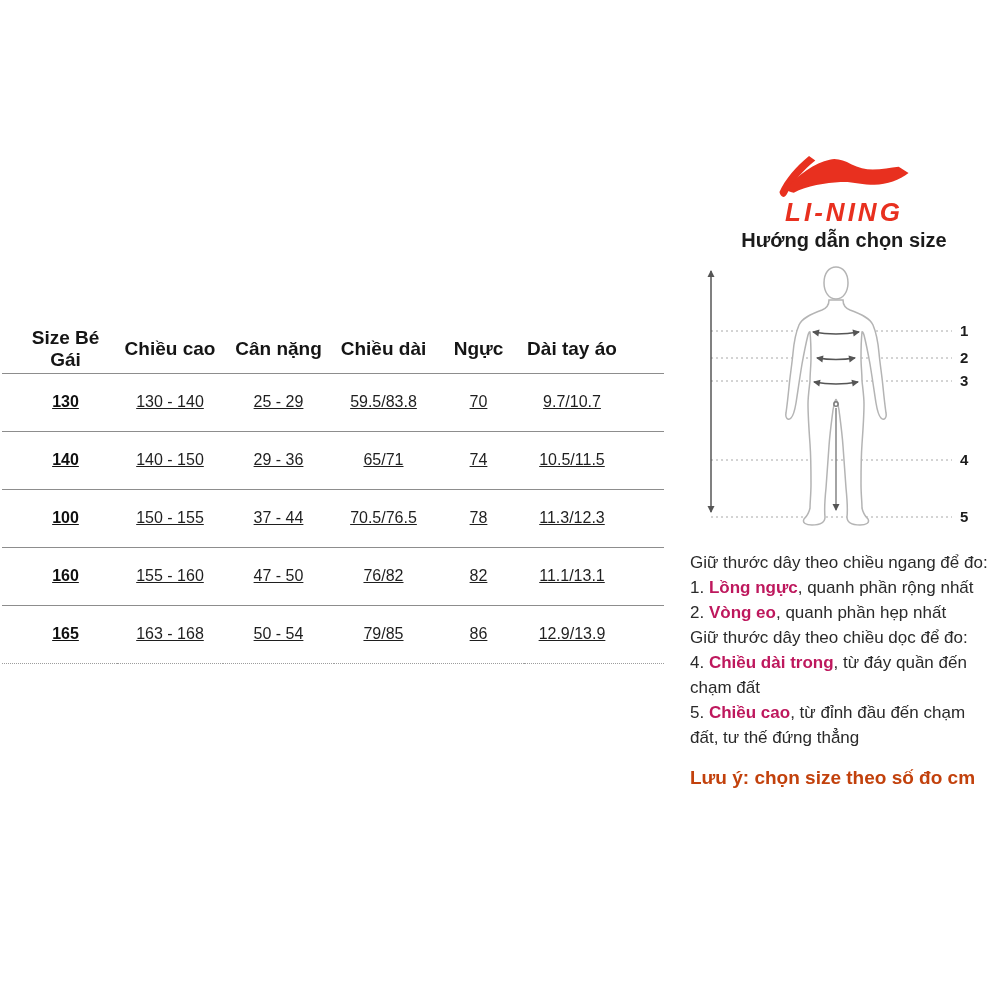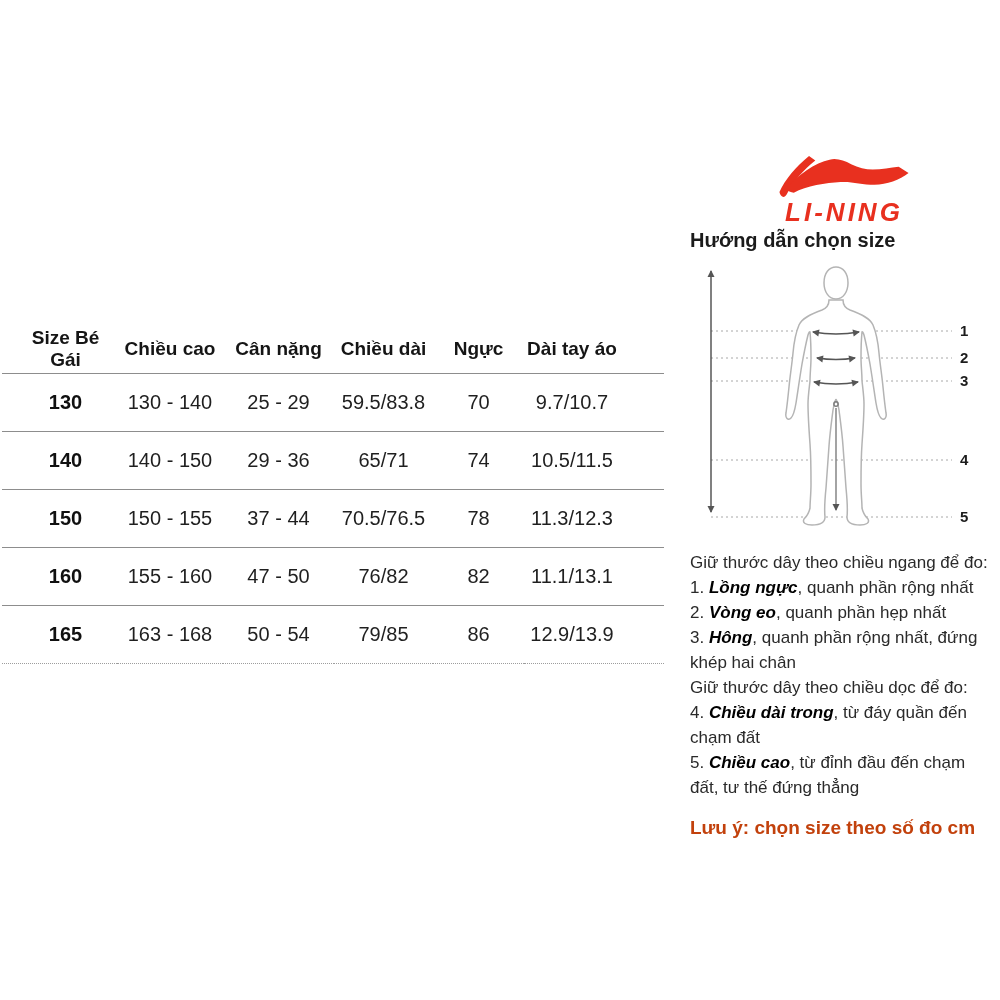--- a/index.html
+++ b/index.html
@@ -13,45 +13,45 @@
 
   
   .size-table-wrap { position:absolute; left:2px; top:326px; width:662px; }
   table { border-collapse:collapse; table-layout:fixed; width:662px; }
   th {
     font-size:19px; font-weight:700; color:#151515;
     height:47px; text-align:center; vertical-align:middle;
     border-bottom:1px solid #8d8d8d; padding:0;
   }
   td {
-    font-size:20px; font-weight:400; color:#1f1f1f;
+    font-size:16px; font-weight:400; color:#1f1f1f;
     height:58px; text-align:center; vertical-align:middle;
-    border-bottom:1px solid #8d8d8d; padding:0;
+    border-bottom:1px solid #8d8d8d; padding:0;text-decoration:underline;
   }
   tbody tr:last-child td { border-bottom:1px dotted #9d9d9d; }
   th:first-child, td:first-child { padding-left:12px; }
   th:last-child,  td:last-child  { padding-right:44px;text-align:center; }
   td.size-col { font-weight:700; color:#101010; }
 
   
   .right-col { position:absolute; left:690px; top:142px; width:308px; }
   .logo-swoosh { display:block; margin:6px auto 0 auto; }
   .wordmark {
     text-align:center; font-style:italic; font-weight:700;
     font-size:26px; letter-spacing:3px; line-height:24px;
     color:#e8301f; white-space:nowrap;
   }
   .title {
-    font-weight:700; font-size:20px;
+    text-align:center; font-weight:700; font-size:20px;
     line-height:27px; color:#1b1b1b; white-space:nowrap;
   }
   .title.first { margin-top:3px; }
   .diagram { display:block; margin-top:0; }
   .guide { margin-top:6px; font-size:17px; line-height:25px; color:#2a2a2a; }
-  .guide .gb { font-weight:700; color:#000000;font-style:italic; }
+  .guide .gb { font-weight:700; color:#be185d; }
   .note { margin-top:16px; font-size:19px; font-weight:700; color:#c2410c; line-height:24px; }
 
   
   .dotline   { stroke:#a8a8a8; stroke-width:1; stroke-dasharray:2 3; fill:none; }
   .bodyline  { stroke:#b4b4b4; stroke-width:1.5; fill:#fff; }
   .measure   { stroke:#555;    stroke-width:1.7; fill:none; }
   .heightarr { stroke:#4a4a4a; stroke-width:1.4; fill:none; }
   .inseam    { stroke:#7d7d7d; stroke-width:1.4; fill:none; }
   .dlabel    { font-family:"Liberation Sans","DejaVu Sans",sans-serif;
                font-size:15px; font-weight:700; fill:#1c1c1c; }
@@ -92,21 +92,21 @@
         </tr>
         <tr>
           <td class="size-col">140</td>
           <td>140 - 150</td>
           <td>29 - 36</td>
           <td>65/71</td>
           <td>74</td>
           <td>10.5/11.5</td>
         </tr>
         <tr>
-          <td class="size-col">150</td>
+          <td class="size-col">100</td>
           <td>150 - 155</td>
           <td>37 - 44</td>
           <td>70.5/76.5</td>
           <td>78</td>
           <td>11.3/12.3</td>
         </tr>
         <tr>
           <td class="size-col">160</td>
           <td>155 - 160</td>
           <td>47 - 50</td>
@@ -179,21 +179,20 @@
       <text class="dlabel" x="270" y="109">2</text>
       <text class="dlabel" x="270" y="132">3</text>
       <text class="dlabel" x="270" y="211">4</text>
       <text class="dlabel" x="270" y="268">5</text>
     </svg>
 
     <div class="guide">
       <div class="gitem"><span></span><span class="gb"></span><span>Giữ thước dây theo chiều ngang để đo:</span></div>
       <div class="gitem"><span>1. </span><span class="gb">Lồng ngực</span><span>, quanh phần rộng nhất</span></div>
       <div class="gitem"><span>2. </span><span class="gb">Vòng eo</span><span>, quanh phần hẹp nhất</span></div>
-      <div class="gitem"><span>3. </span><span class="gb">Hông</span><span>, quanh phần rộng nhất, đứng khép hai chân</span></div>
       <div class="gitem"><span></span><span class="gb"></span><span>Giữ thước dây theo chiều dọc để đo:</span></div>
       <div class="gitem"><span>4. </span><span class="gb">Chiều dài trong</span><span>, từ đáy quần đến chạm đất</span></div>
       <div class="gitem"><span>5. </span><span class="gb">Chiều cao</span><span>, từ đỉnh đầu đến chạm đất, tư thế đứng thẳng</span></div>
     </div>
 
     <div class="note">Lưu ý: chọn size theo số đo cm</div>
   </div>
 
 </div>
 

